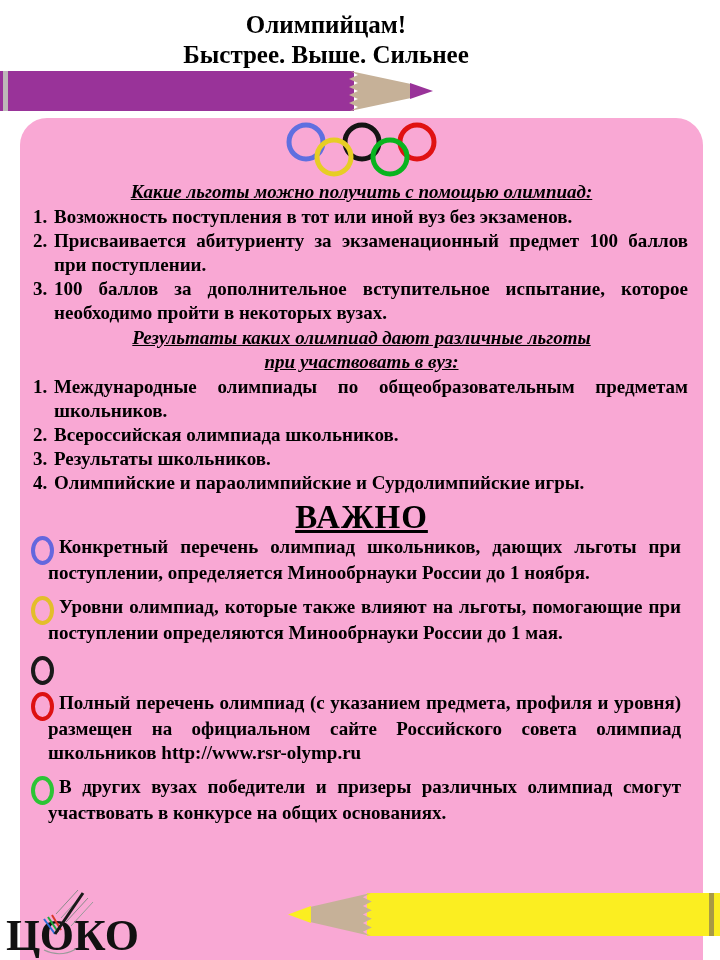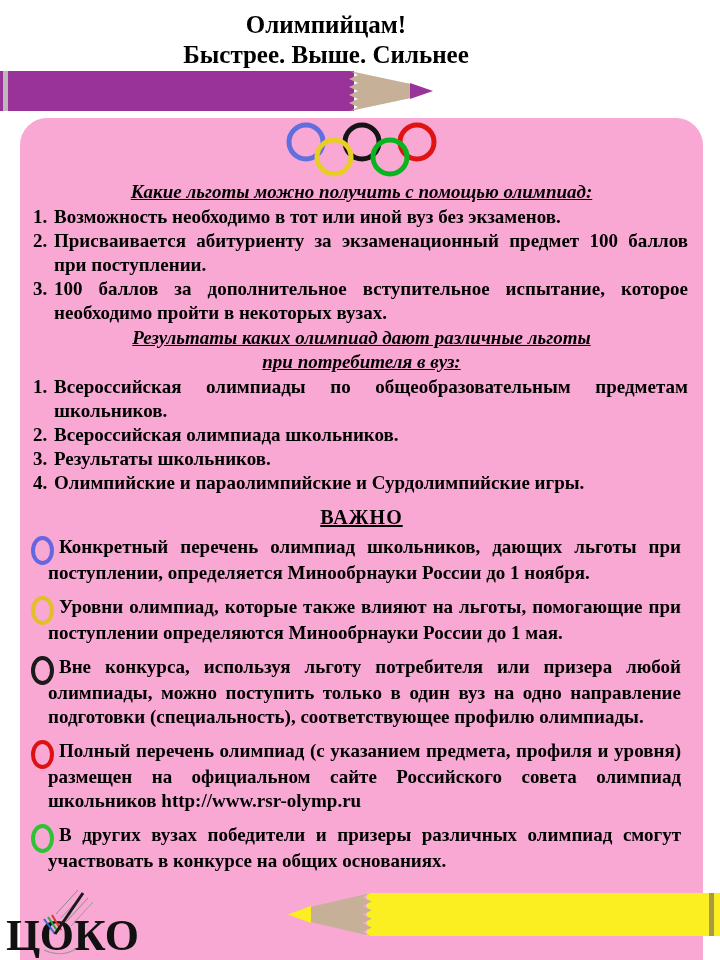--- a/index.html
+++ b/index.html
@@ -20,21 +20,21 @@
   }
   .rings{display:block;margin:3px auto 0;}
   .sec-heading{
     text-align:center;font-style:italic;font-size:19px;line-height:24px;margin:1px 0;
   }
   .sec-heading .u{text-decoration:underline;}
   .item{display:flex;font-size:19px;line-height:24px;padding:0 15px 0 13px;}
   .item .num{flex:0 0 21px;}
   .item .txt{flex:1;text-align:justify;}
   .important-heading{
-    text-align:center;font-size:20px;line-height:28px;margin:8px 0 4px;letter-spacing:1px;
+    text-align:center;font-size:33px;line-height:28px;margin:8px 0 4px;letter-spacing:1px;
   }
   .important-heading .u{text-decoration:underline;}
   .bullet{
     font-size:19px;line-height:24px;text-align:justify;
     padding:0 22px 0 28px;margin:0 0 10px;
   }
   .bcirc{
     display:inline-block;vertical-align:-8px;
     margin:-4px 5px -4px -17px;
   }
@@ -63,38 +63,38 @@
     <circle cx="131" cy="21" r="17" fill="none" stroke-width="5" stroke="#E01212"></circle>
     <circle cx="48" cy="36" r="17" fill="none" stroke-width="5" stroke="#E7CD25"></circle>
     <circle cx="104" cy="36" r="17" fill="none" stroke-width="5" stroke="#09B41F"></circle>
   </svg>
 
   <div class="sec-heading">
     <span class="u">Какие льготы можно получить с помощью олимпиад:</span>
   </div>
   <div class="item">
     <span class="num">1.</span>
-    <span class="txt">Возможность необходимо в тот или иной вуз без экзаменов.</span>
+    <span class="txt">Возможность поступления в тот или иной вуз без экзаменов.</span>
   </div>
   <div class="item">
     <span class="num">2.</span>
     <span class="txt">Присваивается абитуриенту за экзаменационный предмет 100 баллов при поступлении.</span>
   </div>
   <div class="item">
     <span class="num">3.</span>
     <span class="txt">100 баллов за дополнительное вступительное испытание, которое необходимо пройти в некоторых вузах.</span>
   </div>
 
   <div class="sec-heading">
     <span class="u">Результаты каких олимпиад дают различные льготы</span><br>
-    <span class="u">при потребителя в вуз:</span>
+    <span class="u">при участвовать в вуз:</span>
   </div>
   <div class="item">
     <span class="num">1.</span>
-    <span class="txt">Всероссийская олимпиады по общеобразовательным предметам школьников.</span>
+    <span class="txt">Международные олимпиады по общеобразовательным предметам школьников.</span>
   </div>
   <div class="item">
     <span class="num">2.</span>
     <span class="txt">Всероссийская олимпиада школьников.</span>
   </div>
   <div class="item">
     <span class="num">3.</span>
     <span class="txt">Результаты школьников.</span>
   </div>
   <div class="item">
@@ -114,21 +114,21 @@
 
   <p class="bullet">
     <svg class="bcirc" width="23" height="29" viewBox="0 0 23 29">
         <ellipse cx="11.5" cy="14.5" rx="9.5" ry="12.5" fill="none" stroke-width="4" stroke="#E3BE2B"></ellipse>
       </svg><span>Уровни  олимпиад, которые также влияют на льготы, помогающие при поступлении определяются Минообрнауки  России до 1 мая.</span>
   </p>
 
   <p class="bullet">
     <svg class="bcirc" width="23" height="29" viewBox="0 0 23 29">
         <ellipse cx="11.5" cy="14.5" rx="9.5" ry="12.5" fill="none" stroke-width="4" stroke="#1A1A1A"></ellipse>
-      </svg><span>Вне конкурса, используя льготу потребителя или призера любой олимпиады, можно поступить только в один вуз на одно направление подготовки (специальность), соответствующее профилю олимпиады.</span>
+      </svg>
   </p>
 
   <p class="bullet">
     <svg class="bcirc" width="23" height="29" viewBox="0 0 23 29">
         <ellipse cx="11.5" cy="14.5" rx="9.5" ry="12.5" fill="none" stroke-width="4" stroke="#DD1111"></ellipse>
       </svg><span>Полный перечень олимпиад (с указанием предмета, профиля и уровня) размещен на официальном сайте Российского совета олимпиад школьников http://www.rsr-olymp.ru</span>
   </p>
 
   <p class="bullet">
     <svg class="bcirc" width="23" height="29" viewBox="0 0 23 29">

